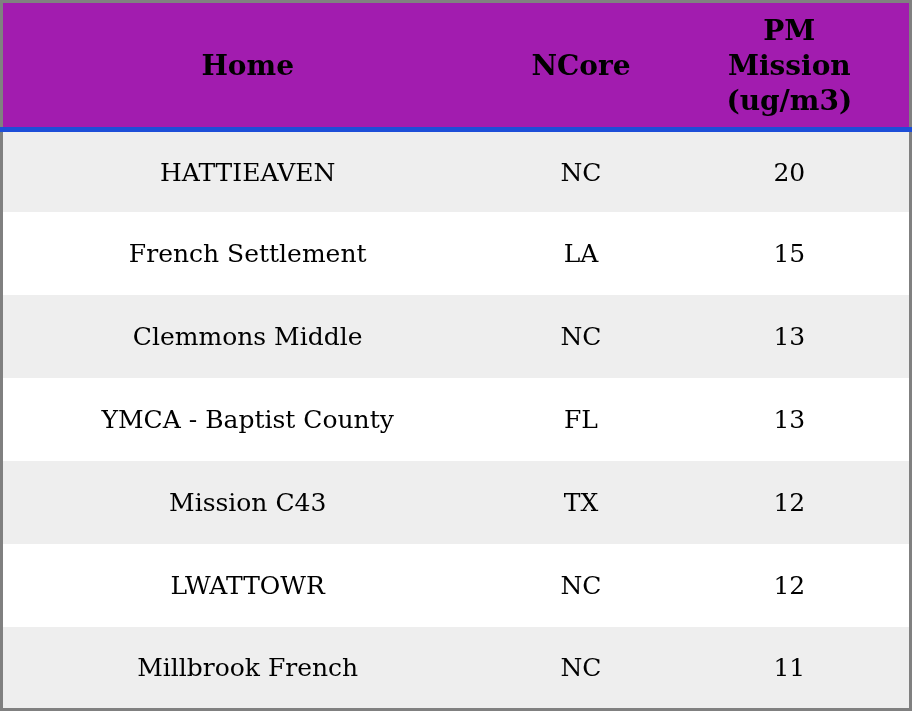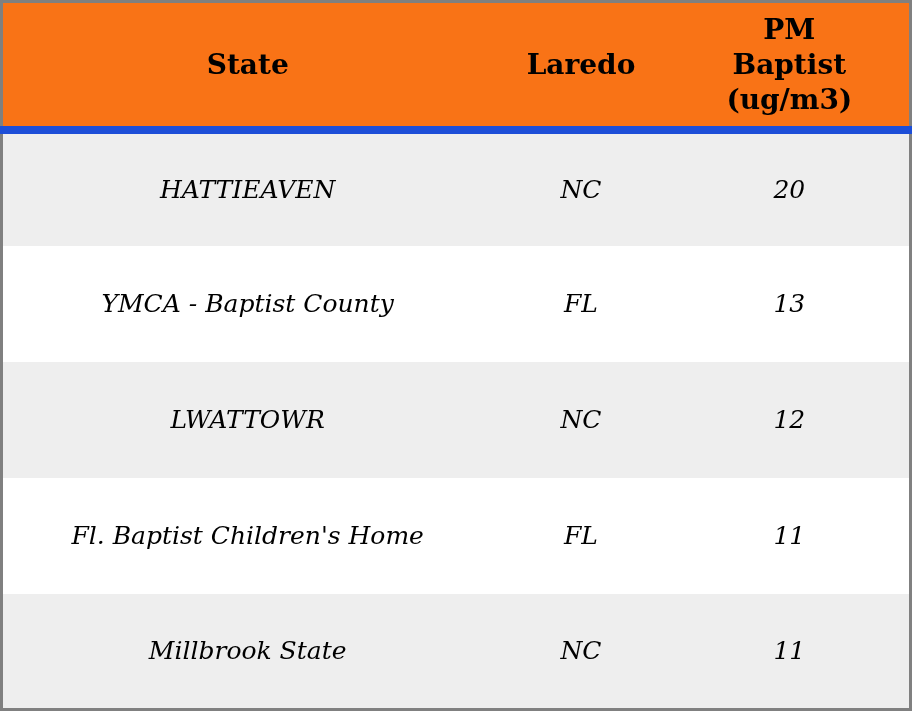--- a/index.html
+++ b/index.html
@@ -22,32 +22,31 @@
     border: 3px solid #808080;
     box-sizing: border-box;
   }
   col.col-site  { width: 54%; }
   col.col-state { width: 19.5%; }
   col.col-pm    { width: 26.5%; }
   thead tr {
     height: 128px;
   }
   thead th {
-    background: #f97316;
-    border-bottom: 8px solid #1d4ed8;
+    background: #a21caf;
+    border-bottom: 5px solid #1d4ed8;
     font-weight: bold;
     font-size: 28px;
     line-height: 1.25;
     text-align: center;
     vertical-align: middle;
     padding: 0;
   }
   tbody tr {
     height: 57px;
-    font-style: italic;
   }
   tbody tr:nth-child(odd)  { background: #eeeeee; }
   tbody tr:nth-child(even) { background: #ffffff; }
   tbody td {
     font-size: 25px;
     text-align: center;
     vertical-align: middle;
     padding: 0;
     white-space: nowrap;
     overflow: hidden;
@@ -59,50 +58,60 @@
 
 <div class="table-wrap">
   <table class="pm-table">
     <colgroup>
       <col class="col-site">
       <col class="col-state">
       <col class="col-pm">
     </colgroup>
     <thead>
       <tr>
-        <th>State</th>
-        <th>Laredo</th>
+        <th>Home</th>
+        <th>NCore</th>
         <th>
           <span class="hdr-line">PM</span>
-          <span class="hdr-line">Baptist</span>
+          <span class="hdr-line">Mission</span>
           <span class="hdr-line">(ug/m3)</span>
         </th>
       </tr>
     </thead>
     <tbody>
       <tr>
         <td>HATTIEAVEN</td>
         <td>NC</td>
         <td>20</td>
       </tr>
       <tr>
+        <td>French Settlement</td>
+        <td>LA</td>
+        <td>15</td>
+      </tr>
+      <tr>
+        <td>Clemmons Middle</td>
+        <td>NC</td>
+        <td>13</td>
+      </tr>
+      <tr>
         <td>YMCA - Baptist County</td>
         <td>FL</td>
         <td>13</td>
+      </tr>
+      <tr>
+        <td>Mission C43</td>
+        <td>TX</td>
+        <td>12</td>
       </tr>
       <tr>
         <td>LWATTOWR</td>
         <td>NC</td>
         <td>12</td>
       </tr>
       <tr>
-        <td>Fl. Baptist Children's Home</td>
-        <td>FL</td>
-        <td>11</td>
-      </tr>
-      <tr>
-        <td>Millbrook State</td>
+        <td>Millbrook French</td>
         <td>NC</td>
         <td>11</td>
       </tr>
     </tbody>
   </table>
 </div>
 
 </body></html>

